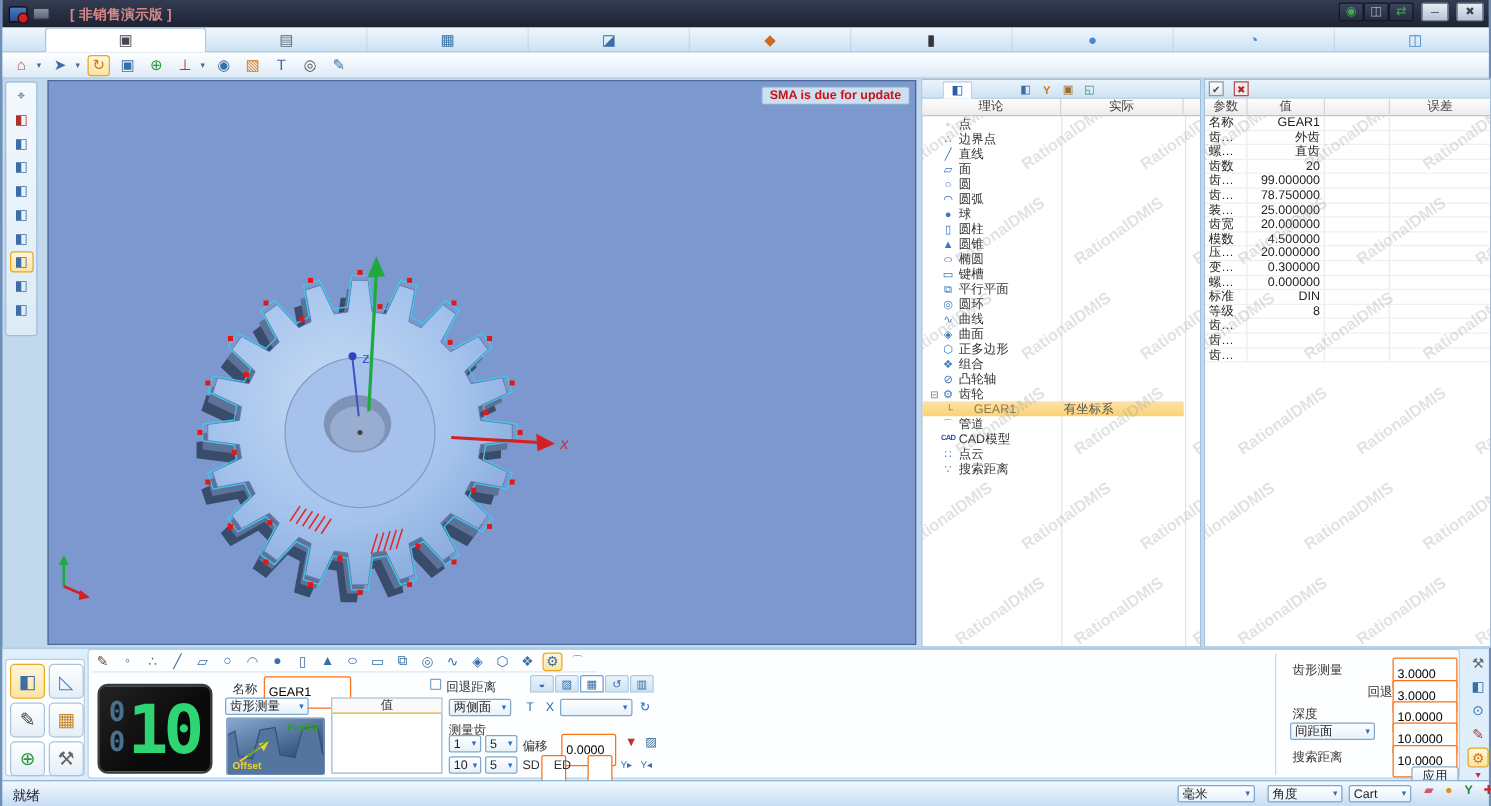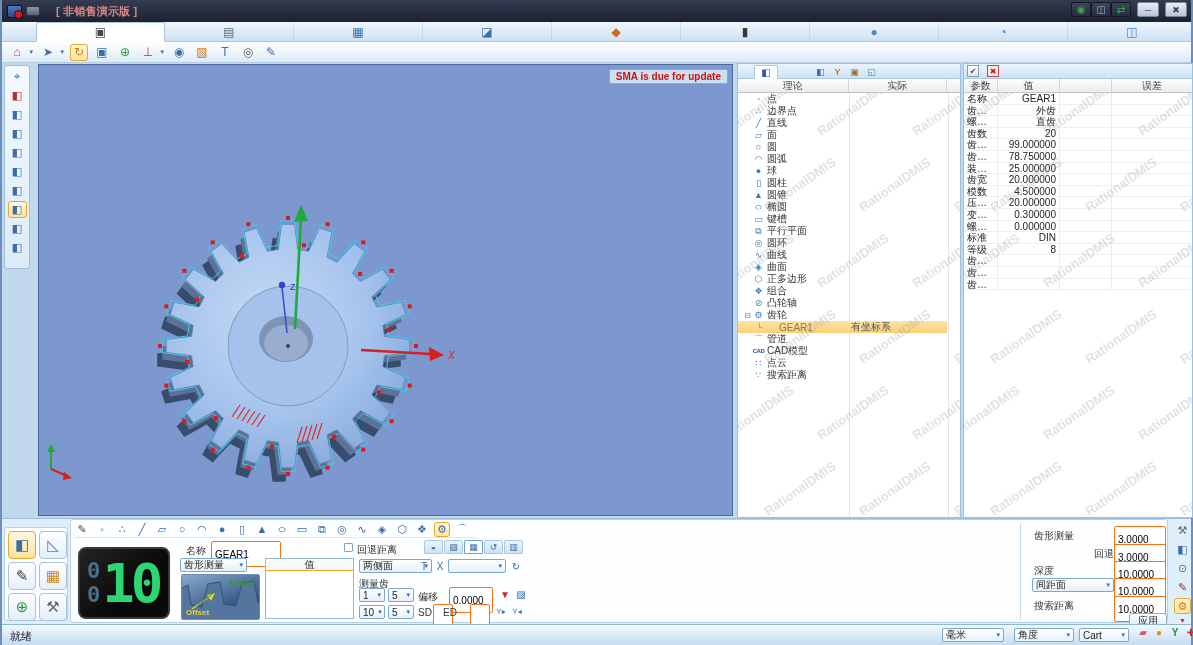--- a/index.html
+++ b/index.html
@@ -572,21 +572,21 @@
     <span class="flabel" style="left:355px;top:24px">回退距离</span>
 
     <span class="minitabs">
         <span class="mtab" style="color: rgb(58, 110, 165);">◒</span>
         <span class="mtab" style="color: rgb(58, 110, 165);">▨</span>
         <span class="mtab sel" style="color: rgb(58, 110, 165);">▦</span>
         <span class="mtab" style="color: rgb(58, 110, 165);">↺</span>
         <span class="mtab" style="color: rgb(58, 110, 165);">▥</span>
       </span>
 
-    <div class="dd" style="left:357px;top:40px;width:73px">
+    <div class="dd" style="left:357px;top:40px;width:50px">
       <span>两侧面</span>
         <span class="caret">▾</span>
     </div>
     <span class="abs" style="left:415px;top:40px;display:flex;gap:2px">
         <span class="sbico" style="position: static; color: rgb(58, 110, 165);">T</span>
         <span class="sbico" style="position: static; color: rgb(58, 110, 165);">X</span>
       </span>
     <div class="dd" style="left:446px;top:40px;width:58px">
       <span></span>
         <span class="caret">▾</span>
@@ -628,21 +628,21 @@
       </span>
 
     <span class="vsep" style="left:1018px"></span>
 
     <span class="flabel" style="left:1032px;top:10px">齿形测量</span>
     <input class="tf" style="left: 1112px; top: 7px; width: 52px;" value="3.0000">
     <span class="flabel" style="left:1092px;top:28px">回退距离</span>
     <input class="tf" style="left: 1112px; top: 25px; width: 52px;" value="3.0000">
     <span class="flabel" style="left:1032px;top:45px">深度</span>
     <input class="tf" style="left: 1112px; top: 42px; width: 52px;" value="10.0000">
-    <div class="dd" style="left:1030px;top:59px;width:82px">
+    <div class="dd" style="left:1030px;top:59px;width:68px">
       <span>间距面</span>
         <span class="caret">▾</span>
     </div>
     <input class="tf" style="left: 1112px; top: 59px; width: 52px;" value="10.0000">
     <span class="flabel" style="left:1032px;top:80px">搜索距离</span>
     <input class="tf" style="left: 1112px; top: 77px; width: 52px;" value="10.0000">
     <span class="btn" style="left:1127px;top:94px;width:38px;height:15px">应用</span>
 
     <div class="rstrip">
       <span style="display:flex;flex-direction:column;gap:3px;align-items:center">

